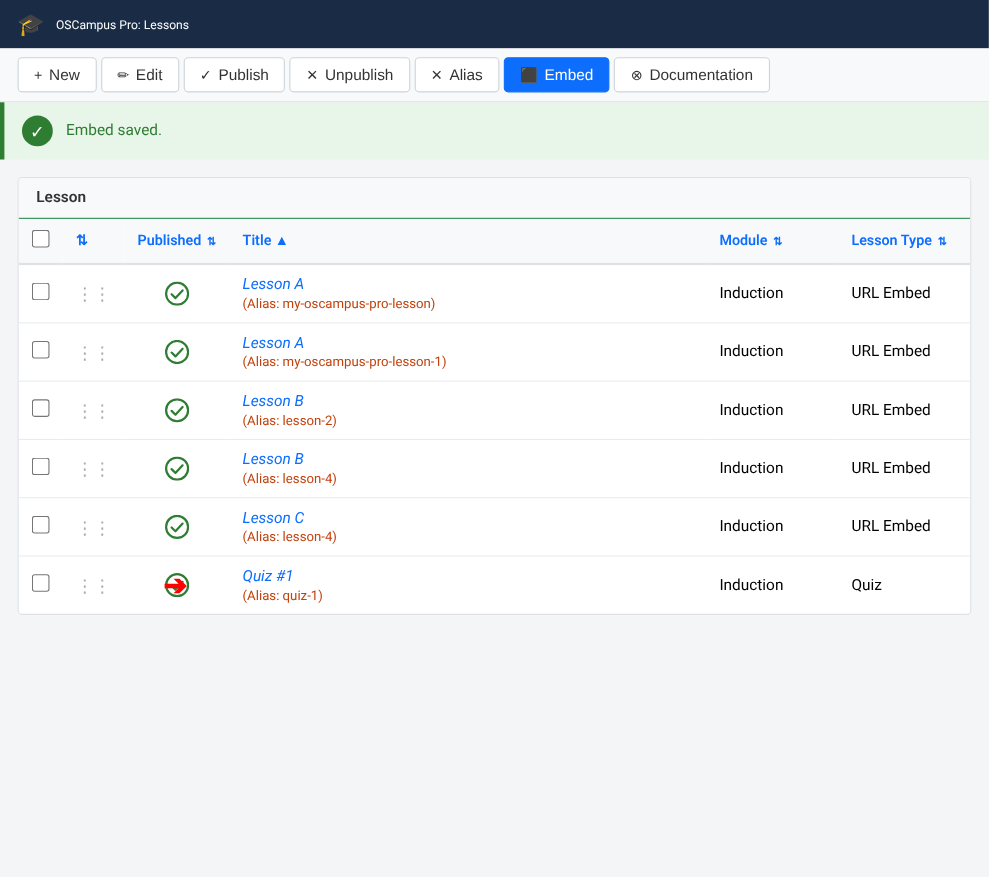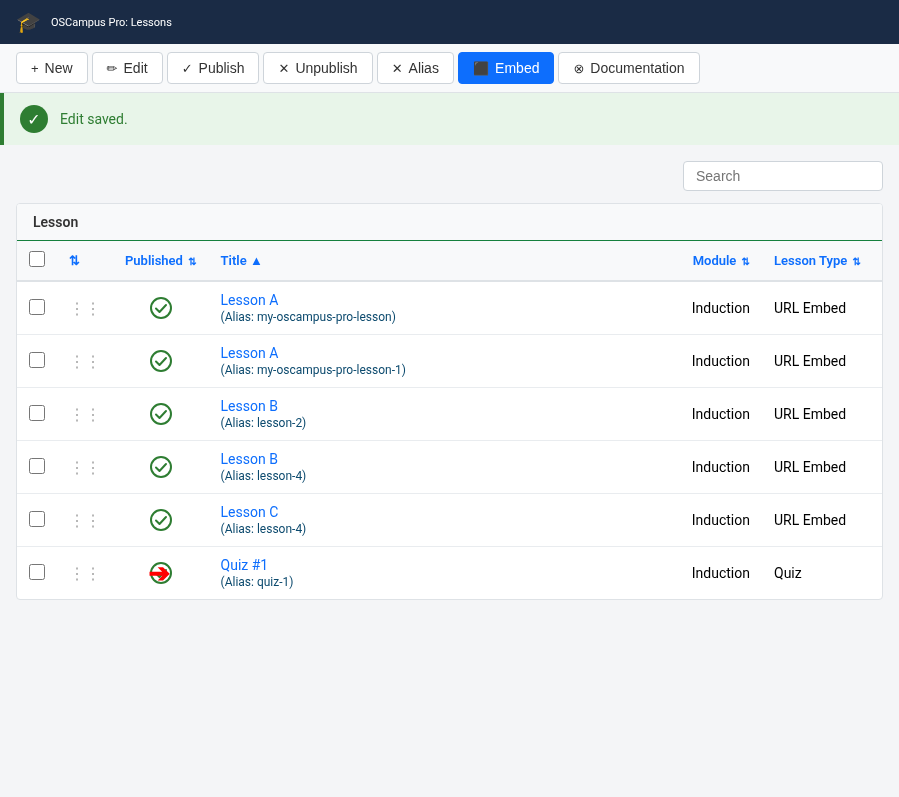--- a/index.html
+++ b/index.html
@@ -128,21 +128,21 @@
       padding: 10px 12px;
       border-bottom: 1px solid #e9ecef;
       vertical-align: middle;
       font-size: 14px;
     }
     tbody tr:last-child td { border-bottom: none; }
 
     .checkbox-cell { width: 30px; }
     .order-cell { width: 30px; color: #aaa; }
     .published-cell { width: 80px; text-align: center; }
-    .module-cell { width: 120px; text-align: right; }
+    .module-cell { width: 120px; }
     .lesson-type-cell { width: 120px; }
 
     .check-input {
       width: 16px;
       height: 16px;
       cursor: pointer;
     }
 
     .drag-handle { color: #aaa; font-size: 16px; cursor: grab; }
 
@@ -151,22 +151,23 @@
       font-size: 22px;
       display: flex;
       align-items: center;
       justify-content: center;
     }
 
     .lesson-link {
       color: #0d6efd;
       text-decoration: none;
       font-size: 14px;
-    }
-    .alias-text { color: #0c4a6e; font-size: 12px; margin-top: 2px; }
+      font-style: italic;
+    }
+    .alias-text { color: #c2410c; font-size: 12px; margin-top: 2px; }
 
     
     .row-with-arrow { position: relative; }
   </style>
 </head>
 <body>
 
 <div class="top-header">
   <span class="hat-icon">🎓</span>
   <span class="title">OSCampus Pro: Lessons</span>
@@ -198,28 +199,25 @@
     <span>Embed</span>
   </button>
   <button class="toolbar-btn">
     <span class="btn-icon">⊗</span>
     <span>Documentation</span>
   </button>
 </div>
 
 <div class="alert-bar">
   <div class="alert-circle">✓</div>
-  <span class="alert-text">Edit saved.</span>
+  <span class="alert-text">Embed saved.</span>
 </div>
 
 <div class="content-area">
 
-  <div class="search-row">
-    <input class="search-input" type="text" placeholder="Search" style="">
-  </div>
 
   <div class="panel">
     <div class="panel-header">Lesson</div>
     <table>
       <thead>
         <tr>
           <th class="checkbox-cell no-color">
             <input type="checkbox" class="check-input" style="">
           </th>
           <th class="order-cell no-color">

